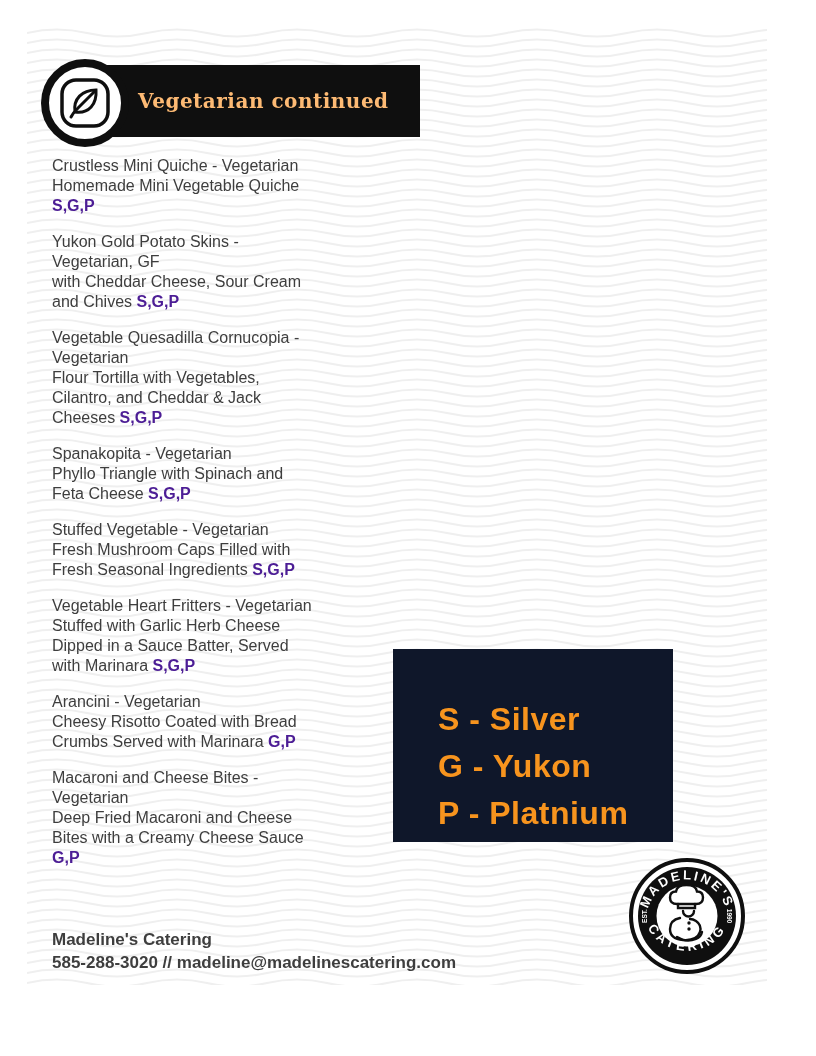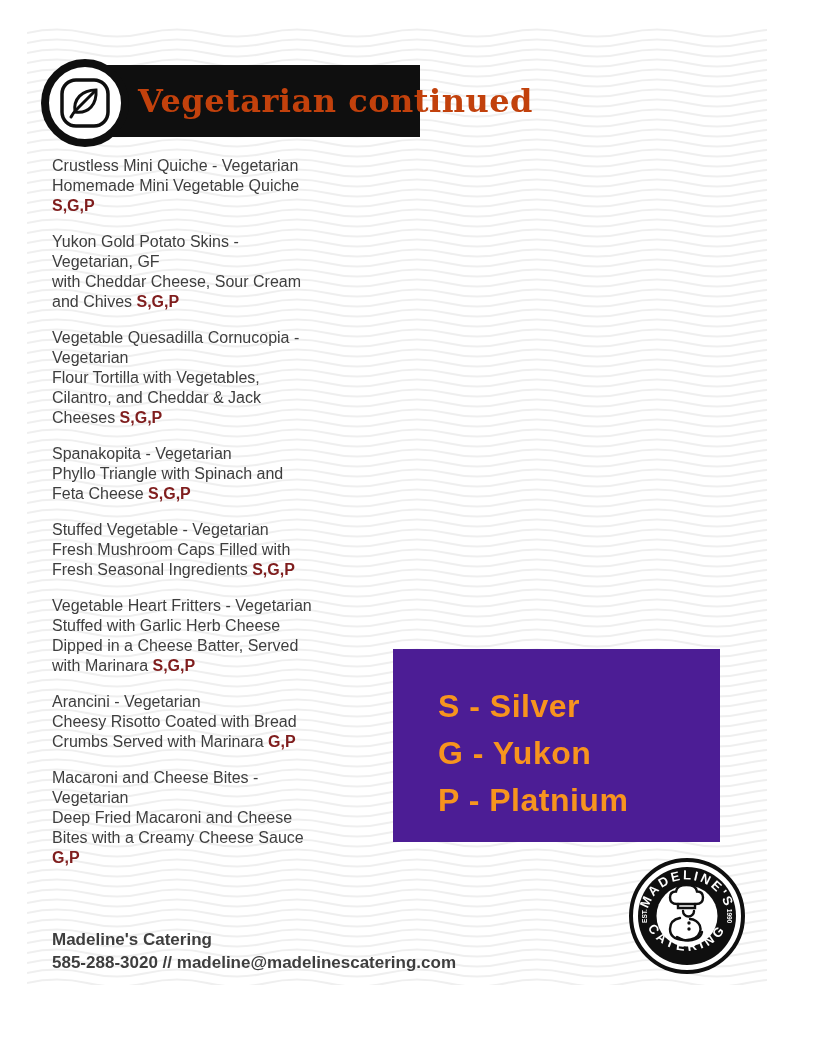--- a/index.html
+++ b/index.html
@@ -6,31 +6,31 @@
   body{
     width:816px;height:1056px;background:#ffffff;position:relative;overflow:hidden;
     font-family:"Liberation Sans",sans-serif;color:#3E3E3E;
   }
   .waves{position:absolute;left:27px;top:28px;}
   .banner{
     position:absolute;left:100px;top:65px;width:320px;height:72px;background:#0f0f0f;
     display:flex;align-items:center;padding-left:38px;box-sizing:border-box;
   }
   .banner-title{
-    font-family:"DejaVu Serif",serif;font-weight:700;font-size:32px;color:#c2410c;
+    font-family:"DejaVu Serif",serif;font-weight:700;font-size:20px;color:#fdba74;
     white-space:nowrap;letter-spacing:0.5px;
   }
   .badge{position:absolute;left:41px;top:59px;width:88px;height:88px;}
   .menu{position:absolute;left:52px;top:156px;width:330px;font-size:16px;line-height:20px;}
   .menu-item{margin-bottom:16px;}
   .menu-line{white-space:nowrap;}
-  .code{color:#7f1d1d;font-weight:bold;}
+  .code{color:#4c1d95;font-weight:bold;}
   .legend{
-    position:absolute;left:393px;top:649px;width:327px;height:193px;background:#4c1d95;
-    box-sizing:border-box;padding:34px 0 0 45px;
+    position:absolute;left:393px;top:649px;width:280px;height:193px;background:#0f172a;
+    box-sizing:border-box;padding:47px 0 0 45px;
     color:#F7941E;font-weight:bold;font-size:32px;line-height:47px;letter-spacing:0.5px;
   }
   .logo{position:absolute;left:627px;top:856px;}
   .footer{position:absolute;left:52px;top:928px;font-weight:bold;font-size:17px;line-height:23px;}
   .ring-text{font-family:"Liberation Sans",sans-serif;font-weight:bold;fill:#ffffff;}
 </style>
 </head>
 <body>
 
 <svg class="waves" width="740" height="957">
@@ -77,21 +77,21 @@
       <div class="menu-line"><span>Feta Cheese </span><span class="code">S,G,P</span></div>
     </div>
     <div class="menu-item">
       <div class="menu-line">Stuffed Vegetable - Vegetarian</div>
       <div class="menu-line">Fresh Mushroom Caps Filled with</div>
       <div class="menu-line"><span>Fresh Seasonal Ingredients </span><span class="code">S,G,P</span></div>
     </div>
     <div class="menu-item">
       <div class="menu-line">Vegetable Heart Fritters - Vegetarian</div>
       <div class="menu-line">Stuffed with Garlic Herb Cheese</div>
-      <div class="menu-line">Dipped in a Cheese Batter, Served</div>
+      <div class="menu-line">Dipped in a Sauce Batter, Served</div>
       <div class="menu-line"><span>with Marinara </span><span class="code">S,G,P</span></div>
     </div>
     <div class="menu-item">
       <div class="menu-line">Arancini - Vegetarian</div>
       <div class="menu-line">Cheesy Risotto Coated with Bread</div>
       <div class="menu-line"><span>Crumbs Served with Marinara </span><span class="code">G,P</span></div>
     </div>
     <div class="menu-item">
       <div class="menu-line">Macaroni and Cheese Bites -</div>
       <div class="menu-line">Vegetarian</div>

